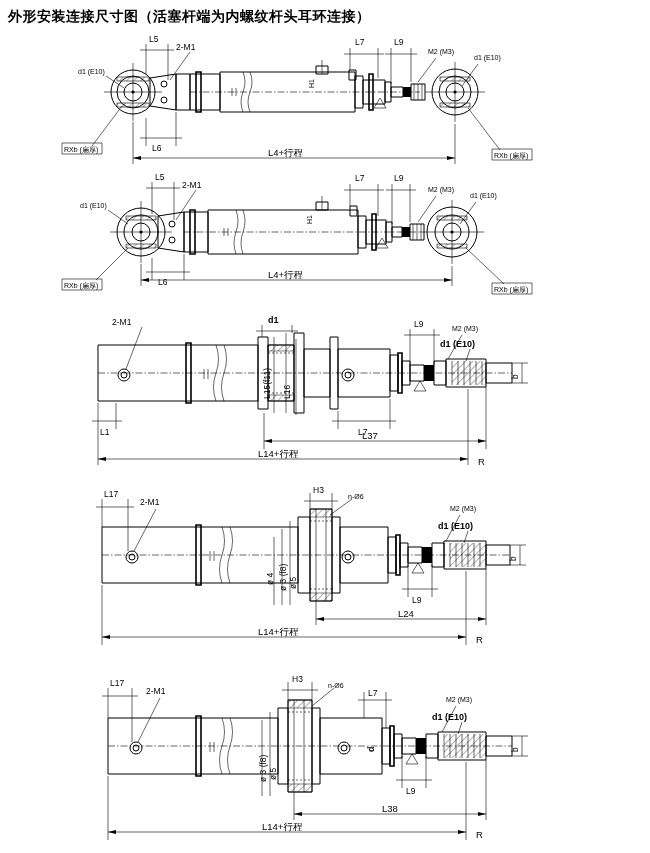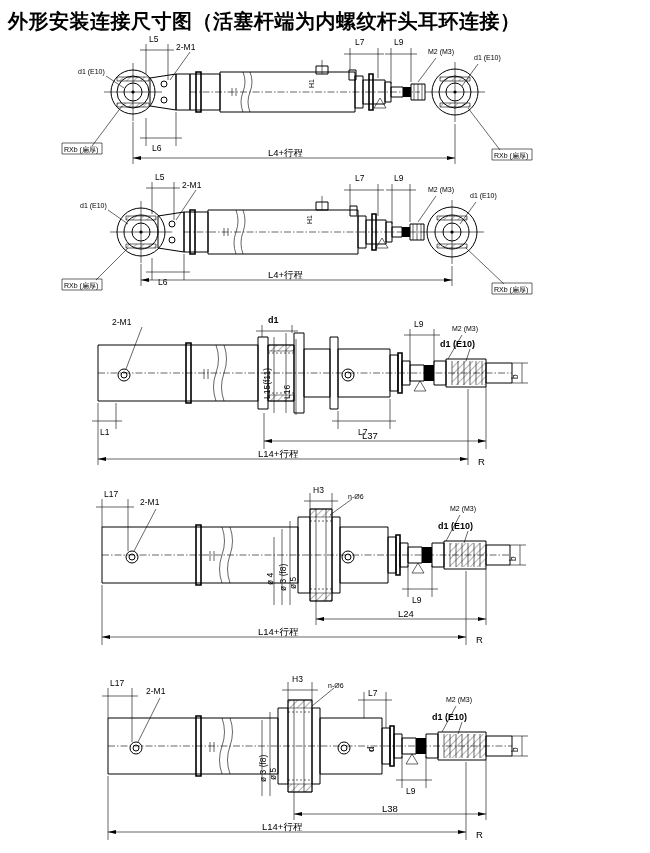--- a/index.html
+++ b/index.html
@@ -1,20 +1,20 @@
 <!DOCTYPE html>
 <html><head>
 <meta charset="utf-8">
 <style>
   html,body{margin:0;padding:0;background:#fff;}
   body{width:650px;height:853px;position:relative;overflow:hidden;
        font-family:"Liberation Sans","DejaVu Sans",sans-serif;color:#000;}
   #page{position:relative;width:650px;height:853px;}
 
-  .title{position:absolute;left:8px;top:8px;font-size:20px;font-weight:bold;
+  .title{position:absolute;left:8px;top:8px;font-size:14px;font-weight:bold;
          letter-spacing:0.5px;white-space:nowrap;}
 
   .fig{position:absolute;left:0;width:622px;}
   svg{display:block;overflow:visible;}
   text{font-family:"Liberation Sans","DejaVu Sans",sans-serif;fill:#000;}
   .lbl{font-size:8.5px;}
   .lbl-b{font-size:9px;font-weight:bold;}
   .lbl-s{font-size:7px;}
   .lbl-dim{font-size:9.5px;}
   .hatch{fill:url(#hpat);}

